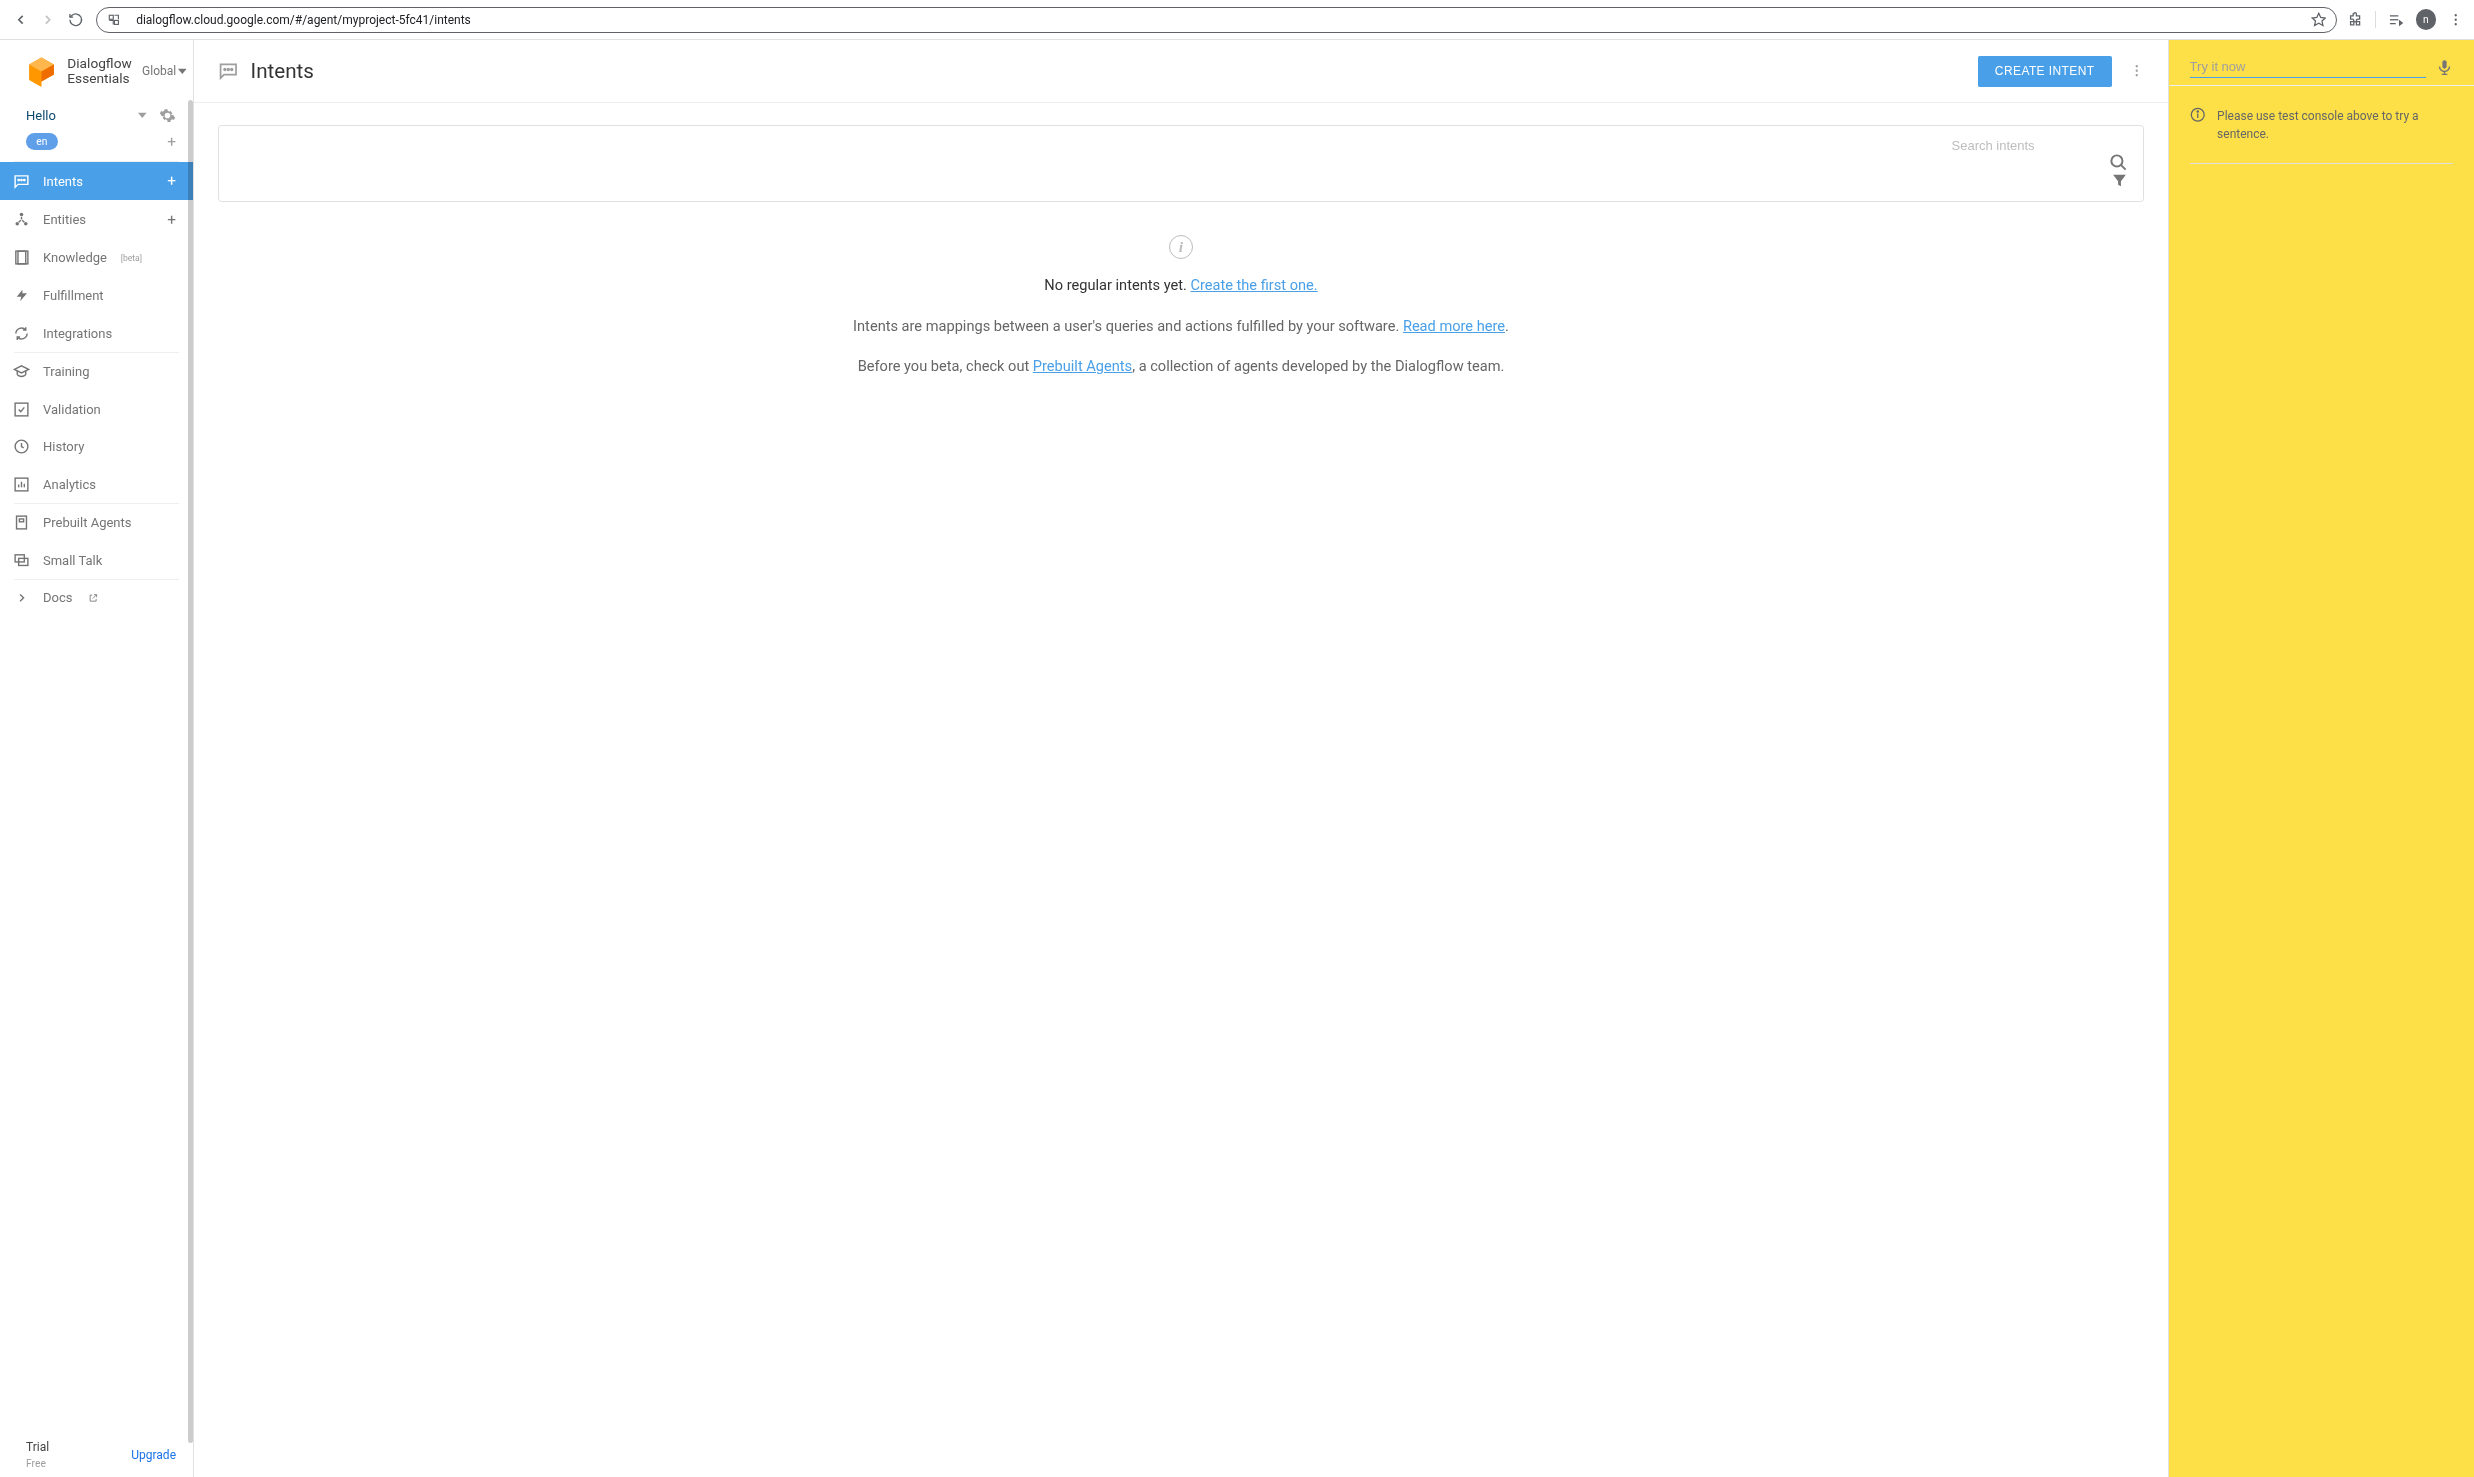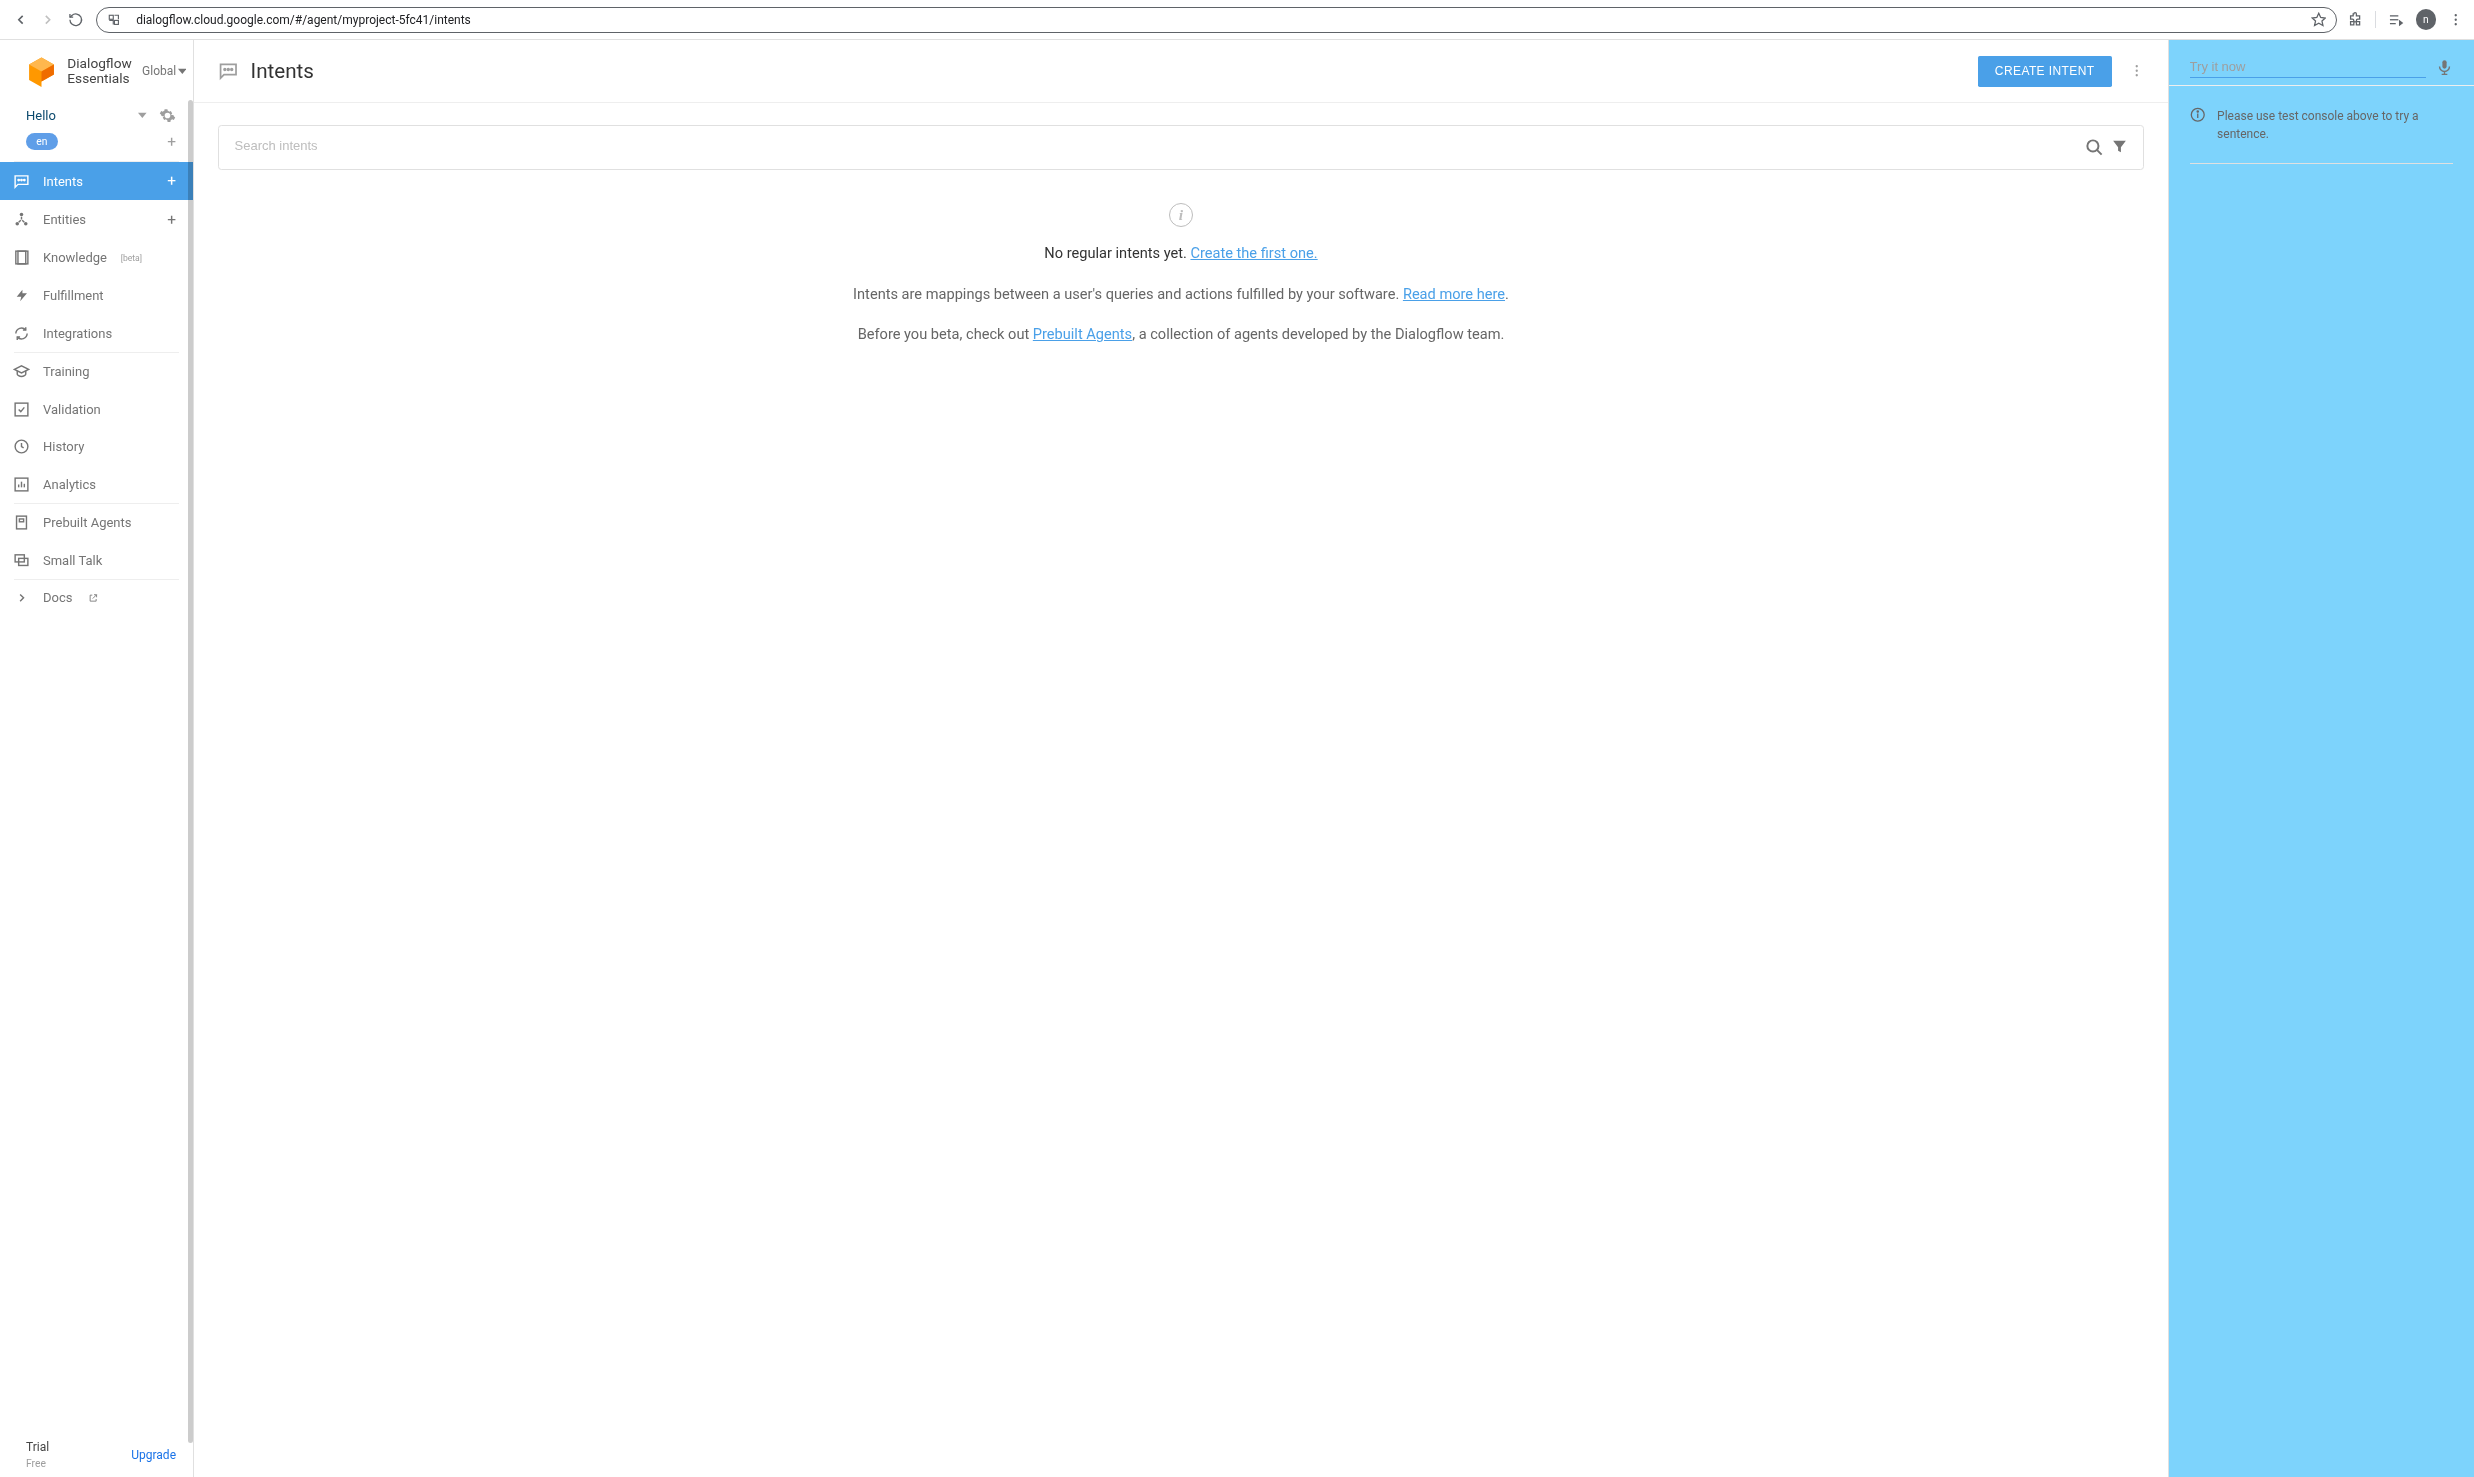--- a/index.html
+++ b/index.html
@@ -56,40 +56,40 @@
 
 
 .main { flex: 1; display: flex; }
 .content { flex: 1; border-right: 0.9px solid #e0e0e0; }
 .header { display: flex; align-items: center; padding: 15.5px 24px; border-bottom: 0.9px solid #eee; }
 .header .hicon { color: #9e9e9e; margin-right: 12px; }
 .header h1 { font-size: 20.6px; font-weight: 400; color: #333; }
 .header .create-btn { margin-left: auto; background: #4aa0e8; color: #fff; border: none; padding: 8.6px 17px; font-size: 12px; letter-spacing: 0.4px; cursor: pointer; border-radius: 1.7px; }
 .header .dots { margin-left: 17px; color: #9e9e9e; cursor: pointer; }
 
-.search-box { margin: 22.3px 24px 19px 24px; border: 0.9px solid #e0e0e0; border-radius: 3.4px; display: flex; align-items: flex-start; padding: 12px 15.5px; }
+.search-box { margin: 22.3px 24px 19px 24px; border: 0.9px solid #e0e0e0; border-radius: 3.4px; display: flex; align-items: flex-end; padding: 12px 15.5px; flex-direction: column; }
 .search-box input { border: none; outline: none; flex: 1; font-size: 13px; color: #333; }
 .search-box input::placeholder { color: #bdbdbd; }
 .search-box .sicon { color: #757575; margin-left: 6.9px; cursor: pointer; }
 
 .intent-list { margin: 0 24px; border: 0.9px solid #e0e0e0; border-radius: 3.4px; }
 .intent-row { display: flex; align-items: center; padding: 8.6px 15.5px; gap: 12px; color: #757575; font-size: 13px; border-bottom: 0.9px solid #eee; cursor: pointer; }
 .intent-row:last-child { border-bottom: none; }
 .intent-row .ind { width: 12px; display: flex; justify-content: center; }
 .bookmark-ind { color: #6cc5b8; }
 .dot-ind { width: 8.6px; height: 8.6px; border-radius: 50%; background: #4aa0e8; }
 
 .empty-state { text-align: center; padding: 13.7px 52px; color: #666; }
 .info-circle { width: 24px; height: 24px; border: 1.7px solid #bdbdbd; border-radius: 50%; display: inline-flex; align-items: center; justify-content: center; color: #bdbdbd; font-family: Georgia, serif; font-style: italic; font-size: 15.5px; margin-bottom: 15.5px; font-weight: bold; }
 .empty-state p { font-size: 14.6px; line-height: 1.5; margin-bottom: 19px; color: #666; }
 .empty-state a { color: #4aa0e8; text-decoration: underline; }
 .empty-state p:first-of-type { color: #333; }
 
 
-.try-panel { width: 305px; background: #7dd3fc; }
+.try-panel { width: 305px; background: #fde047; }
 .try-header { padding: 15.5px 20.6px 6.9px 20.6px; display: flex; align-items: center; border-bottom: 0.9px solid #eee; }
 .try-input { border: none; border-bottom: 1.7px solid #4aa0e8; background: transparent; outline: none; flex: 1; font-size: 13px; padding: 3.4px 0; color: #333; }
 .try-input::placeholder { color: #9e9e9e; }
 .mic { color: #757575; margin-left: 10.3px; cursor: pointer; }
 .try-msg { padding: 20.6px; display: flex; gap: 12px; align-items: flex-start; color: #666; font-size: 12px; line-height: 1.5; }
 .try-msg .i-icon { flex-shrink: 0; }
 .try-divider { height: 0.9px; background: #e0e0e0; margin: 0 20.6px; }
 
 svg { display: block; }
 </style>

